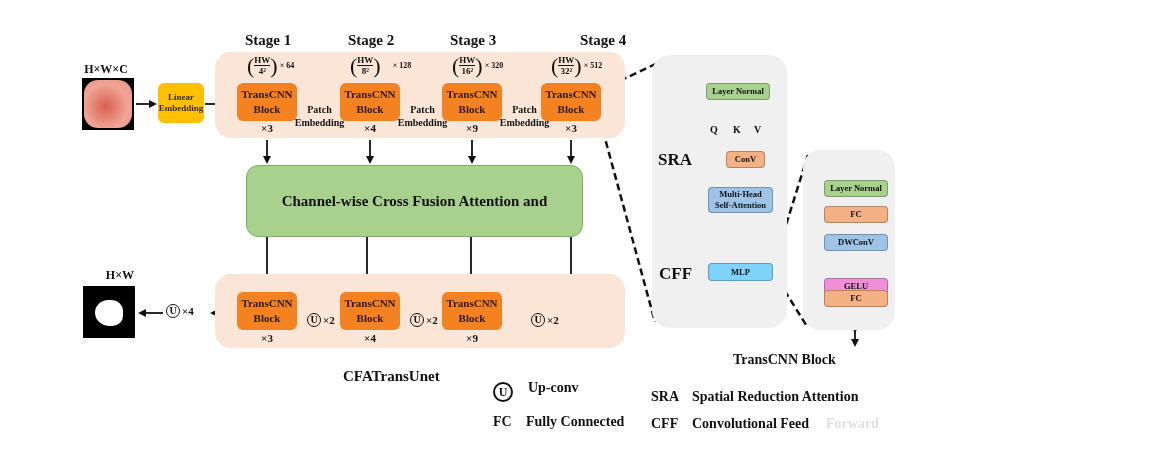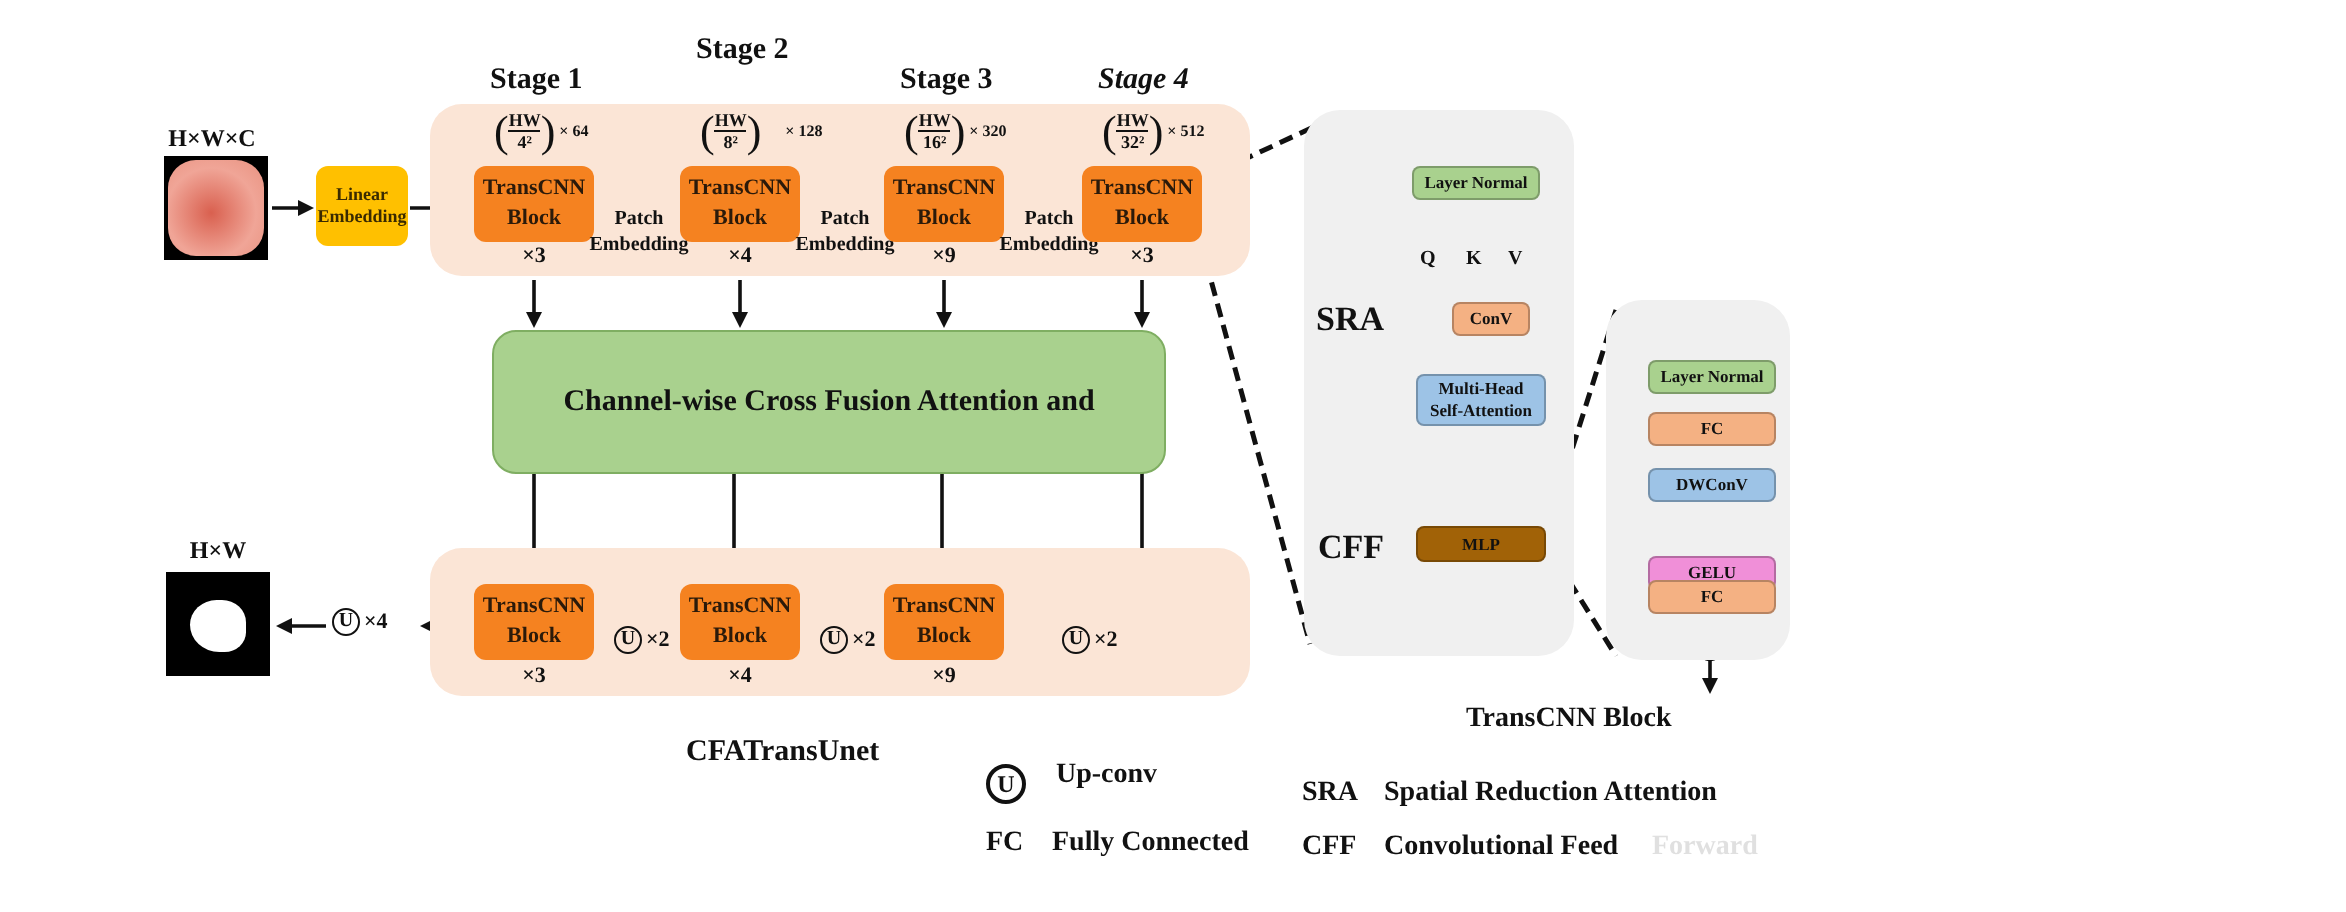--- a/index.html
+++ b/index.html
@@ -122,21 +122,21 @@
   </div>
   <div class="abs block" style="left:237px;top:83px;width:60px;height:38px;">
     <span>TransCNN</span>
     <span>Block</span>
   </div>
   <div class="abs label" style="left:237px;top:122px;width:60px;">×3</div>
     <div class="abs label" style="left:292px;top:103px;width:55px;font-size:10px;line-height:13px;">
       <div>Patch</div>
       <div>Embedding</div>
     </div>
-  <div class="abs stage" style="left:348px;top:17px;">Stage 2</div>
+  <div class="abs stage" style="left:348px;top:32px;">Stage 2</div>
   <div class="abs frac" style="left:350px;top:55px;display:flex;align-items:center;">
     <span style="font-size:22px;font-weight:normal;line-height:20px;">(</span>
     <span style="display:flex;flex-direction:column;align-items:center;line-height:10px;">
       <span style="border-bottom:1px solid #111;">HW</span>
       <span>8²</span>
     </span>
     <span style="font-size:22px;font-weight:normal;line-height:20px;">)</span>
     <span style="font-size:8px;margin-left:12px;">× 128</span>
   </div>
   <div class="abs block" style="left:340px;top:83px;width:60px;height:38px;">
@@ -160,21 +160,21 @@
   </div>
   <div class="abs block" style="left:442px;top:83px;width:60px;height:38px;">
     <span>TransCNN</span>
     <span>Block</span>
   </div>
   <div class="abs label" style="left:442px;top:122px;width:60px;">×9</div>
     <div class="abs label" style="left:497px;top:103px;width:55px;font-size:10px;line-height:13px;">
       <div>Patch</div>
       <div>Embedding</div>
     </div>
-  <div class="abs stage" style="left:549px;top:32px;font-style:italic;">Stage 4</div>
+  <div class="abs stage" style="left:580px;top:32px;">Stage 4</div>
   <div class="abs frac" style="left:551px;top:55px;display:flex;align-items:center;">
     <span style="font-size:22px;font-weight:normal;line-height:20px;">(</span>
     <span style="display:flex;flex-direction:column;align-items:center;line-height:10px;">
       <span style="border-bottom:1px solid #111;">HW</span>
       <span>32²</span>
     </span>
     <span style="font-size:22px;font-weight:normal;line-height:20px;">)</span>
     <span style="font-size:8px;margin-left:2px;">× 512</span>
   </div>
   <div class="abs block" style="left:541px;top:83px;width:60px;height:38px;">
@@ -215,41 +215,41 @@
   <div class="abs" style="left:410px;top:313px;display:flex;align-items:center;font-weight:bold;font-size:11px;">
     <span style="width:12px;height:12px;border:1.5px solid #111;border-radius:50%;text-align:center;line-height:12px;font-size:10px;">U</span>
     <span style="margin-left:2px;">×2</span>
   </div>
   <div class="abs" style="left:531px;top:313px;display:flex;align-items:center;font-weight:bold;font-size:11px;">
     <span style="width:12px;height:12px;border:1.5px solid #111;border-radius:50%;text-align:center;line-height:12px;font-size:10px;">U</span>
     <span style="margin-left:2px;">×2</span>
   </div>
   </div>
 
-<div class="abs label" style="left:84px;top:268px;width:50px;font-size:12px;">H×W</div>
+<div class="abs label" style="left:84px;top:268px;width:50px;font-size:12px;text-align:right;">H×W</div>
 <div class="abs" style="left:83px;top:286px;width:52px;height:52px;background:#000;">
   <div style="position:absolute;left:12px;top:14px;width:28px;height:26px;background:#fff;border-radius:50% 45% 40% 55%;"></div>
 </div>
 
 <div class="abs bold" style="left:343px;top:368px;font-size:15px;text-align:center;">CFATransUnet</div>
 
 <div class="abs small-box" style="left:706px;top:83px;width:62px;height:15px;background:#a9d18e;">
     <span>Layer Normal</span>
   </div>
 <div class="abs bold" style="left:710px;top:124px;font-size:10px;">Q</div>
 <div class="abs bold" style="left:733px;top:124px;font-size:10px;">K</div>
 <div class="abs bold" style="left:754px;top:124px;font-size:10px;">V</div>
 <div class="abs small-box" style="left:726px;top:151px;width:37px;height:15px;background:#f4b183;">
     <span>ConV</span>
   </div>
 <div class="abs small-box" style="left:708px;top:187px;width:63px;height:24px;background:#9dc3e6;flex-direction:column;">
   <span>Multi-Head</span>
   <span>Self-Attention</span>
 </div>
-<div class="abs small-box" style="left:708px;top:263px;width:63px;height:16px;background:#a16207;">
+<div class="abs small-box" style="left:708px;top:263px;width:63px;height:16px;background:#7dd3fc;">
     <span>MLP</span>
   </div>
 <div class="abs bold" style="left:658px;top:150px;font-size:17px;">SRA</div>
 <div class="abs bold" style="left:659px;top:264px;font-size:17px;">CFF</div>
 <div class="abs bold" style="left:733px;top:352px;font-size:14px;">TransCNN Block</div>
 
 <div id="mlpdetail">
     <div class="abs small-box" style="left:824px;top:180px;width:62px;height:15px;background:#a9d18e;">
       <span>Layer Normal</span>
     </div>

